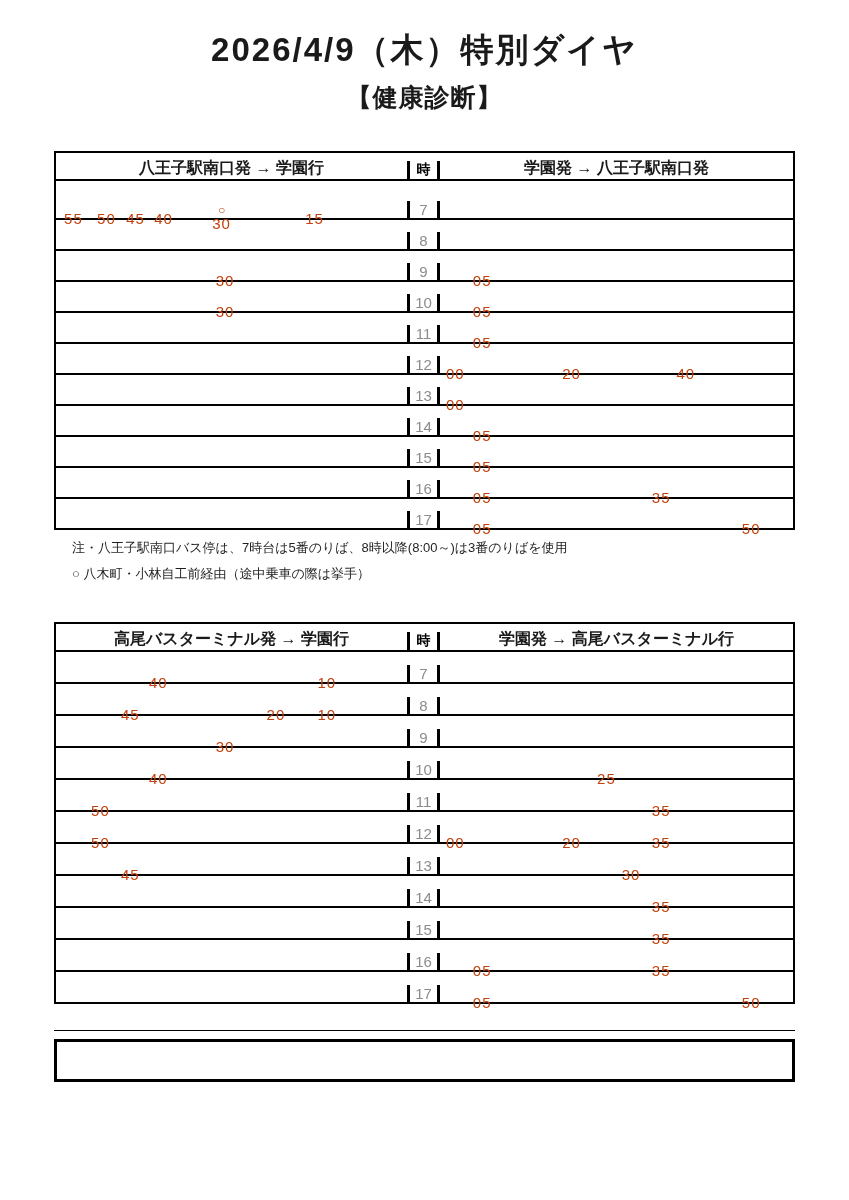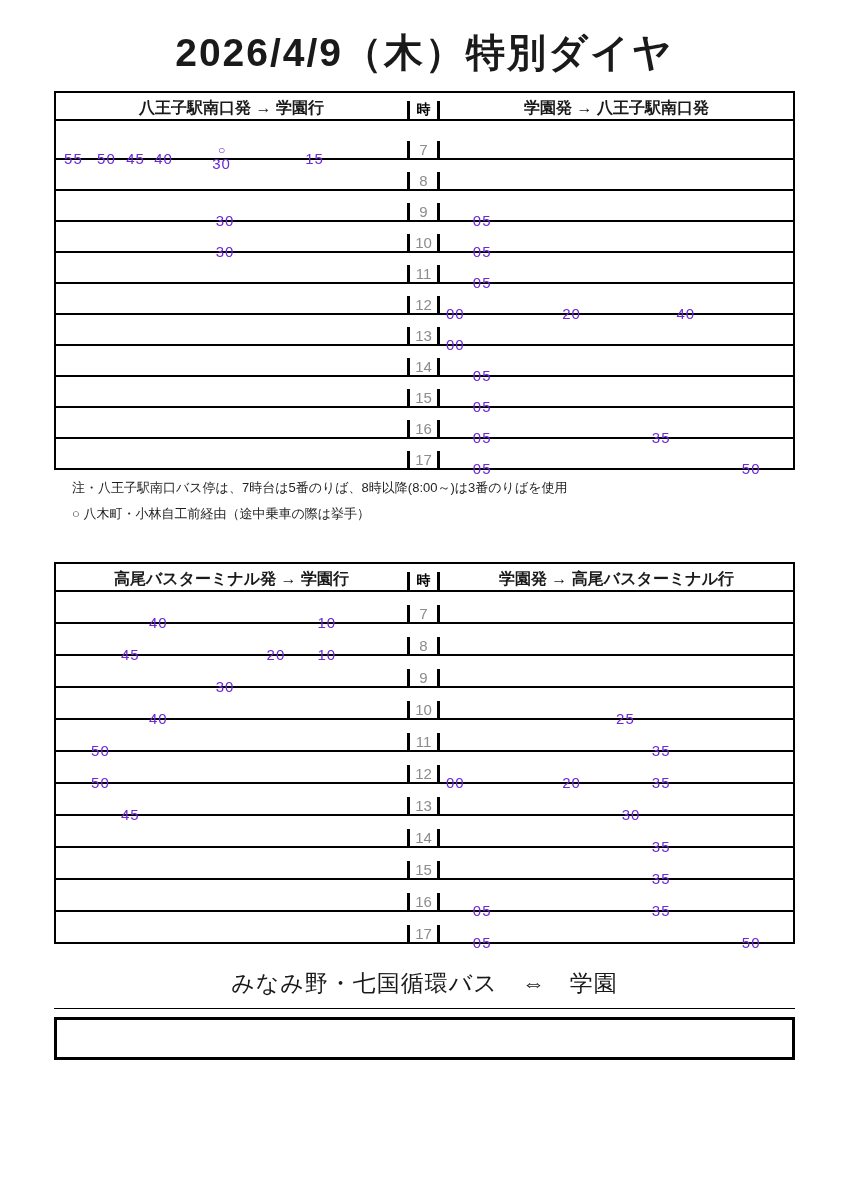--- a/index.html
+++ b/index.html
@@ -3,21 +3,21 @@
 <meta charset="utf-8">
 <style>
   html,body{margin:0;padding:0;background:#e8e8e8;}
   .page{
     width:849px;height:1200px;margin:0 auto;background:#ffffff;
     font-family:"Liberation Sans","DejaVu Sans",sans-serif;color:#1a1a1a;
     box-sizing:border-box;padding-top:30px;overflow:hidden;
   }
   .content{width:741px;margin:0 auto;}
   h1.title{
-    margin:0 0 14px 0;text-align:center;font-size:39px;font-weight:700;
+    margin:0 0 14px 0;text-align:center;font-size:33px;font-weight:700;
     letter-spacing:2px;line-height:1.2;
   }
   h2.subtitle{
     margin:0 0 40px 0;text-align:center;font-size:25px;font-weight:700;
     letter-spacing:1px;line-height:1.1;
   }
   h3.section-title{
     margin:0 0 13px 0;text-align:center;font-size:23px;font-weight:500;
     letter-spacing:1px;line-height:1.2;
   }
@@ -31,21 +31,21 @@
   .cell.left{width:351px;position:relative;}
   .cell.hour{
     width:33px;border-left:3px solid #000;border-right:3px solid #000;
     display:flex;align-items:center;justify-content:center;
     font-size:15px;color:#8c8c8c;
   }
   .tt-head .cell.hour{color:#000;font-size:14px;}
   .cell.right{flex:1;position:relative;}
   .min{
     position:absolute;top:50%;transform:translateY(-50%);
-    font-size:15px;letter-spacing:1px;white-space:nowrap;color:#6d28d9;
+    font-size:15px;letter-spacing:1px;white-space:nowrap;color:#c2410c;
   }
   .min.stack{
     display:flex;flex-direction:column;align-items:center;line-height:1;
     letter-spacing:0;
   }
   .min.stack .mark{font-size:12px;line-height:11px;}
   .min.stack .mv{font-size:15px;line-height:15px;letter-spacing:1px;}
   .notes{margin:9px 2px 40px 18px;}
   .notes p.note{margin:0 0 9px 0;font-size:13px;line-height:17px;color:#1f1f1f;}
   .bottom-section{margin-top:26px;}
@@ -55,20 +55,21 @@
     height:37px;border:3px solid #000;display:flex;align-items:center;
     justify-content:center;font-size:19px;font-weight:700;letter-spacing:1px;
   }
 </style>
 </head>
 <body>
 
 <div class="page">
   <div class="content">
     <h1 class="title">2026/4/9（木）特別ダイヤ</h1>
+    <h2 class="subtitle">【健康診断】</h2>
 
     <div id="sections">
         <section class="tt-section">
           <div class="tt">
             <div class="tt-row tt-head">
               <div class="cell left">八王子駅南口発 → 学園行</div>
               <div class="cell hour">時</div>
               <div class="cell right">学園発 → 八王子駅南口発</div>
             </div>
             <div class="tt-row" style="height: 37px;">
@@ -198,21 +199,21 @@
               </div>
               <div class="cell hour">9</div>
               <div class="cell right"></div>
             </div>
             <div class="tt-row" style="height: 30px;">
               <div class="cell left">
                 <span class="min" style="left: 26.5%;">40</span>
               </div>
               <div class="cell hour">10</div>
               <div class="cell right">
-                <span class="min" style="left: 44.5%; margin-left: 19px;">25</span>
+                <span class="min" style="left: 44.5%;">25</span>
               </div>
             </div>
             <div class="tt-row" style="height: 30px;">
               <div class="cell left">
                 <span class="min" style="left: 10%;">50</span>
               </div>
               <div class="cell hour">11</div>
               <div class="cell right">
                 <span class="min" style="left: 60%;">35</span>
               </div>
@@ -265,20 +266,19 @@
               <div class="cell right">
                 <span class="min" style="left: 9.3%;">05</span>
                 <span class="min" style="left: 85.5%;">50</span>
               </div>
             </div>
           </div>
         </section>
       </div>
 
     <div class="bottom-section">
-      <h3 class="section-title">みなみ野・七国循環バス　⇔　学園</h3>
       <div class="rule"></div>
       <div class="bus-box">
         
       </div>
     </div>
   </div>
 </div>
 
 </body></html>

